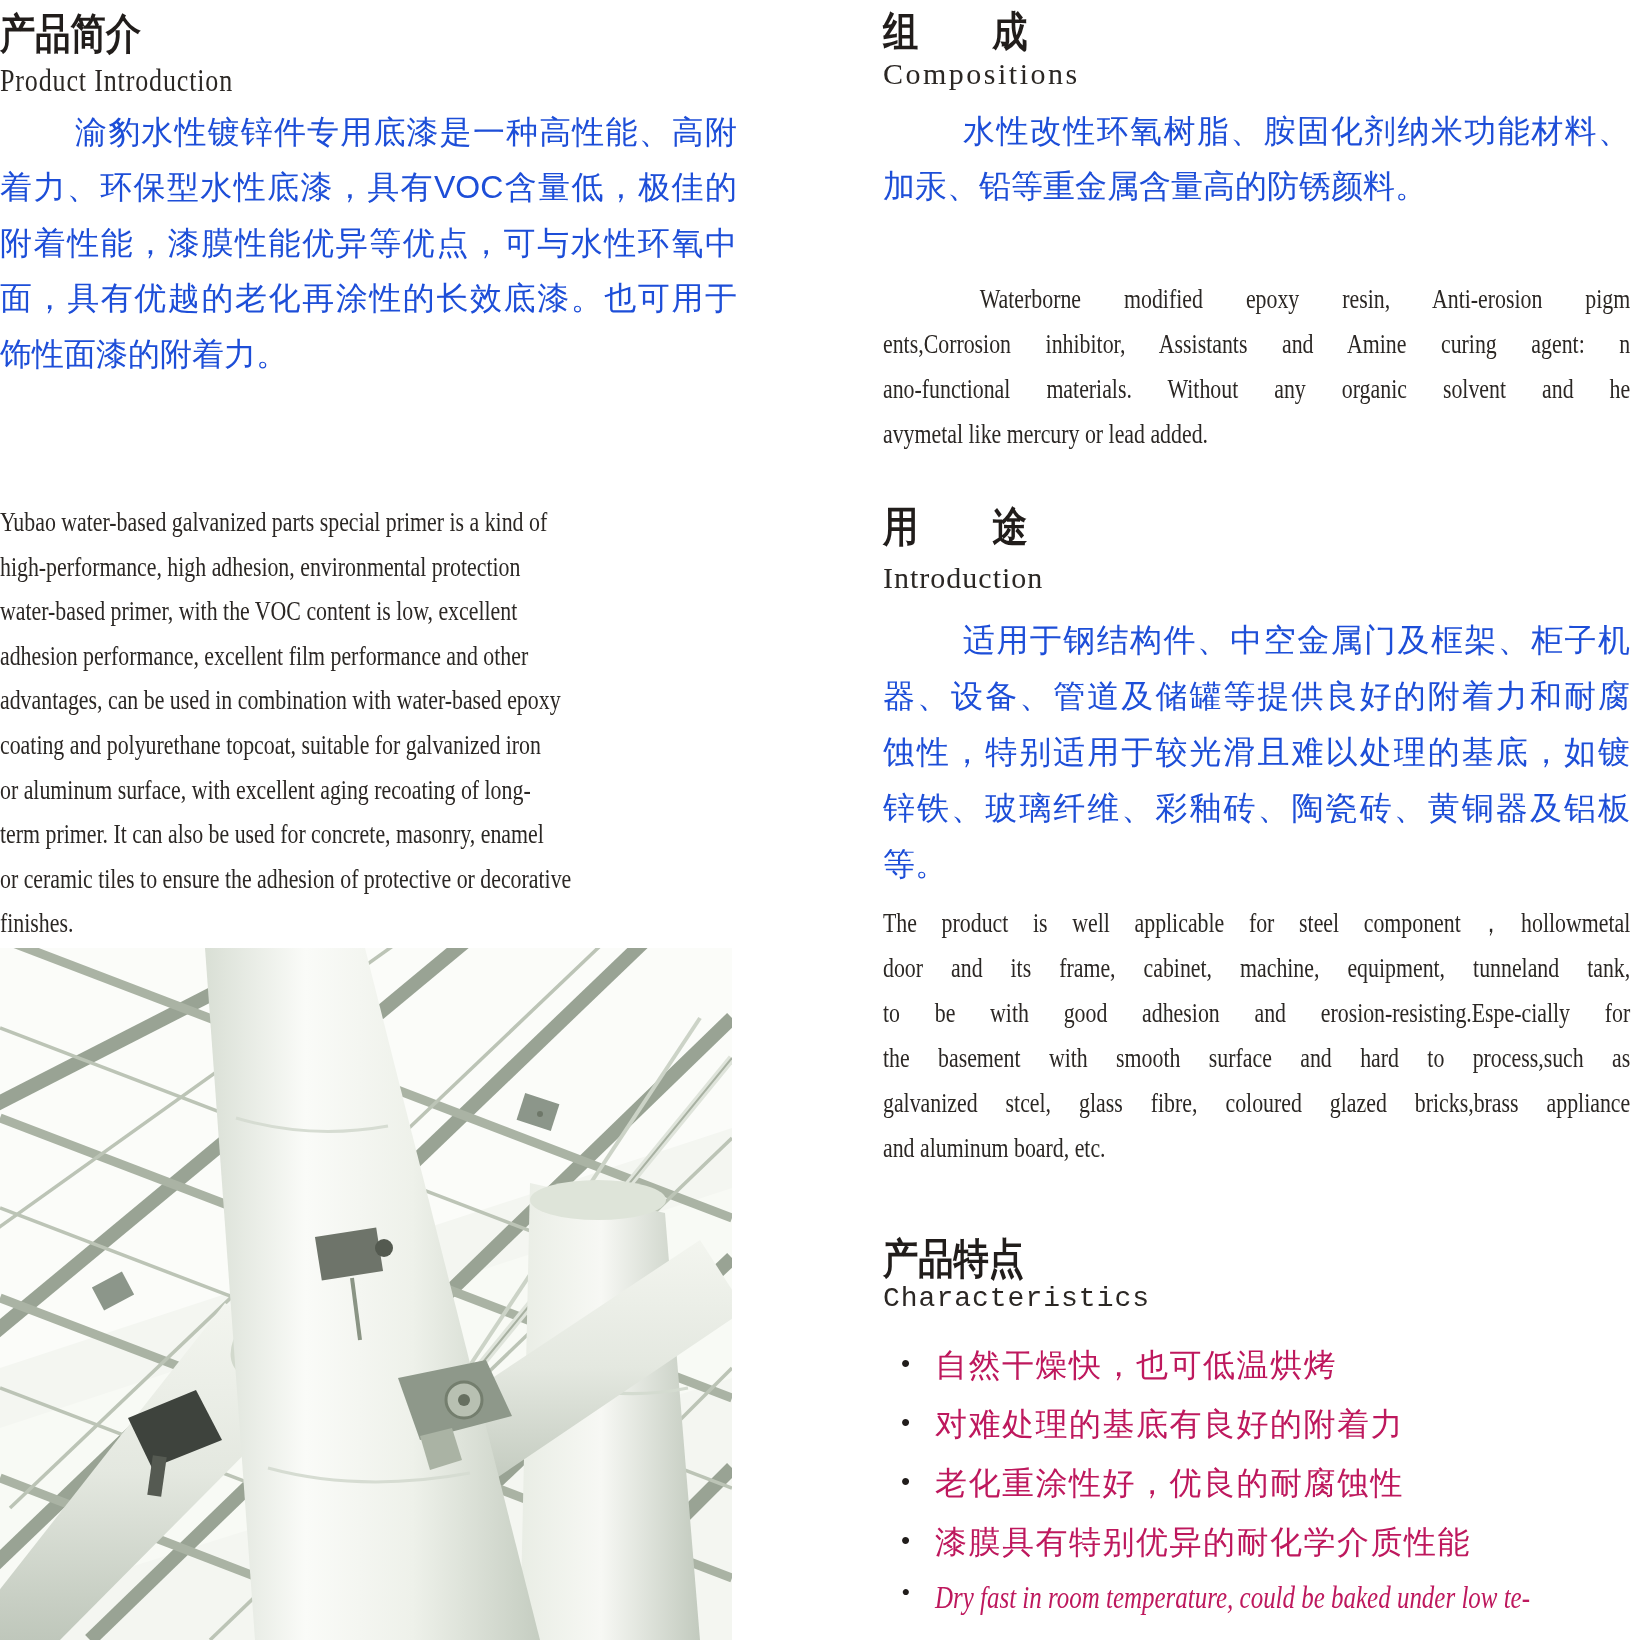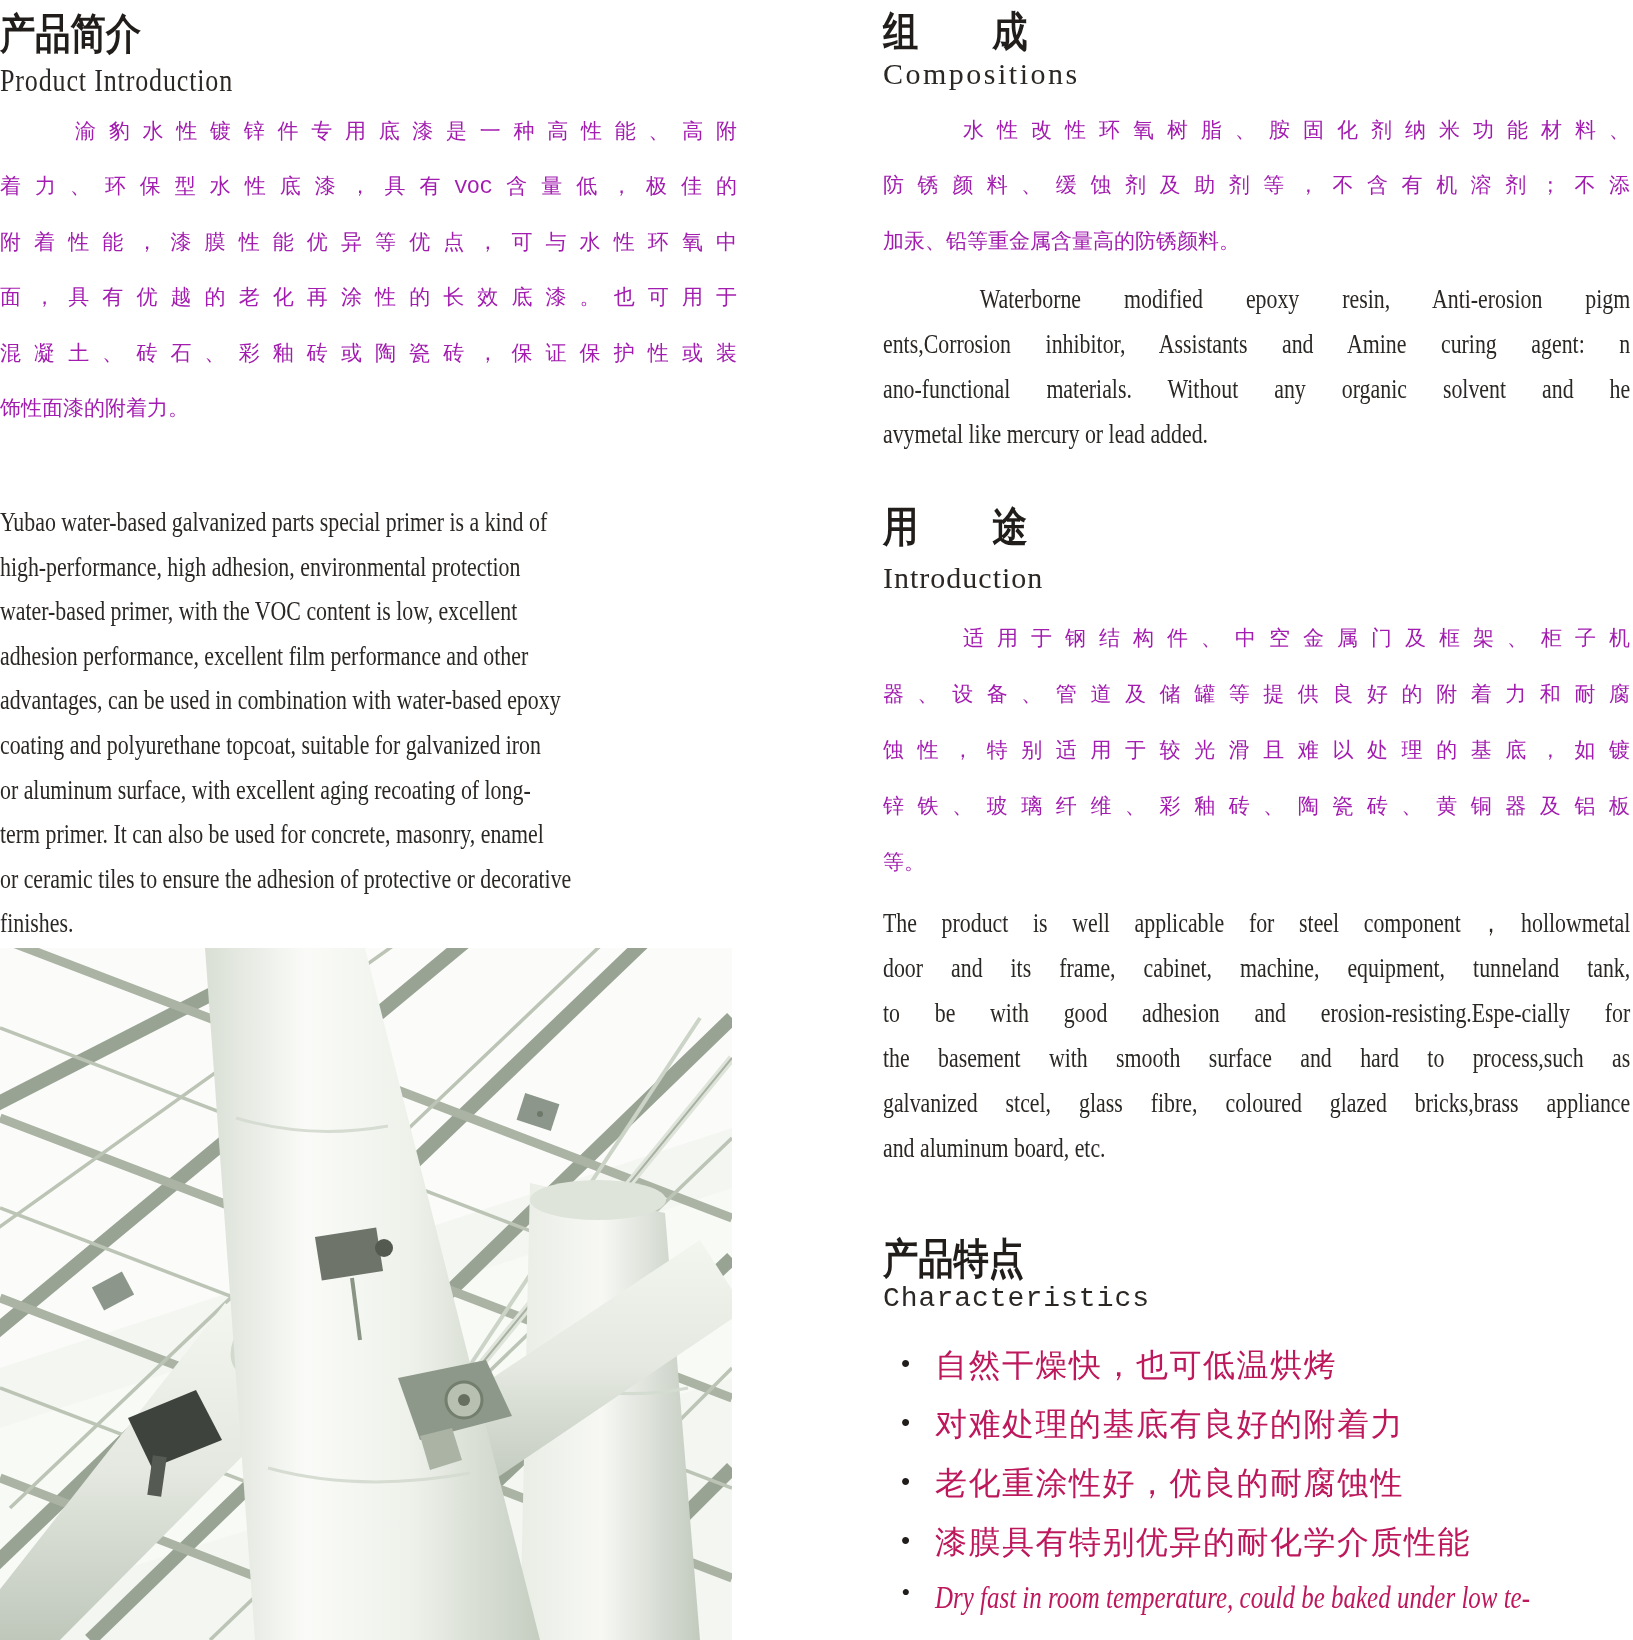--- a/index.html
+++ b/index.html
@@ -24,22 +24,22 @@
   
   .h-en{
     position:absolute;left:0;margin:0;
     font-weight:400;color:#2b2724;white-space:nowrap;line-height:1.1;
   }
   .cond{transform:scaleX(.84);transform-origin:0 0;}
 
   
   .cn-para{
     position:absolute;left:0;
-    font-family:Liberation Mono, monospace;
-    font-size:21px;color:#a21caf;font-weight:400;
+    font-family:Liberation Sans, sans-serif;
+    font-size:32px;color:#1d4ed8;font-weight:400;
   }
   .cn-para > div{text-align:justify;}
   .cn-para > div:not(:last-child){text-align-last:justify;}
   #l-cn{top:105px;width:737px;line-height:55.4px;}
   #l-cn > div:first-child{text-indent:75px;}
   #r1-cn{top:104px;width:747px;line-height:55.4px;}
   #r1-cn > div:first-child{text-indent:80px;}
   #r2-cn{top:612px;width:747px;line-height:56px;}
   #r2-cn > div:first-child{text-indent:80px;}
 
@@ -84,21 +84,20 @@
 
 <div id="col-left" class="col">
   <h1 class="h-cn" style="top:13px;">产品简介</h1>
   <h2 class="h-en cond" style="top:64px;font-size:31px;letter-spacing:1px;">Product Introduction</h2>
 
   <div id="l-cn" class="cn-para">
       <div>渝豹水性镀锌件专用底漆是一种高性能、高附</div>
       <div>着力、环保型水性底漆，具有VOC含量低，极佳的</div>
       <div>附着性能，漆膜性能优异等优点，可与水性环氧中</div>
       <div>面，具有优越的老化再涂性的长效底漆。也可用于</div>
-      <div>混凝土、砖石、彩釉砖或陶瓷砖，保证保护性或装</div>
       <div>饰性面漆的附着力。</div>
     </div>
 
   <div id="l-en" class="en-para">
       <div>Yubao water-based galvanized parts special primer is a kind of</div>
       <div>high-performance, high adhesion, environmental protection</div>
       <div>water-based primer, with the VOC content is low, excellent</div>
       <div>adhesion performance, excellent film performance and other</div>
       <div>advantages, can be used in combination with water-based epoxy</div>
       <div>coating and polyurethane topcoat, suitable for galvanized iron</div>
@@ -218,21 +217,20 @@
     </svg>
   </div>
 </div>
 
 <div id="col-right" class="col">
 
   <h1 class="h-cn spread" style="top:11px;">组成</h1>
   <h2 class="h-en" style="top:57px;font-size:30px;letter-spacing:2.5px;text-align:right;">Compositions</h2>
   <div id="r1-cn" class="cn-para">
       <div>水性改性环氧树脂、胺固化剂纳米功能材料、</div>
-      <div>防锈颜料、缓蚀剂及助剂等，不含有机溶剂；不添</div>
       <div>加汞、铅等重金属含量高的防锈颜料。</div>
     </div>
   <div id="r1-en" class="en-para">
       <div>Waterborne modified epoxy resin, Anti-erosion  pigm</div>
       <div>ents,Corrosion inhibitor, Assistants and Amine curing agent: n</div>
       <div>ano-functional materials. Without any organic solvent and he</div>
       <div>avymetal like mercury or lead added.</div>
     </div>
 
   <h1 class="h-cn spread" style="top:506px;">用途</h1>

